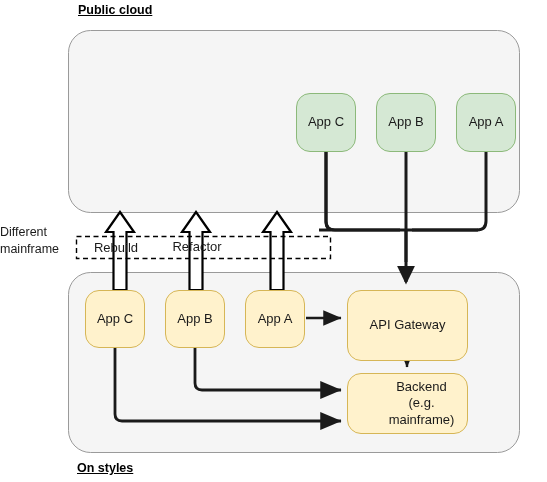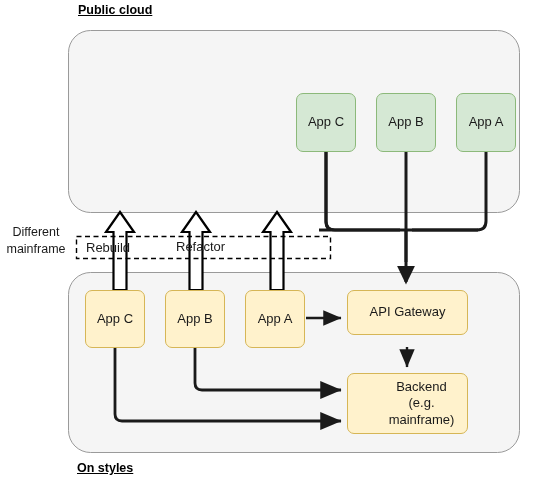--- a/index.html
+++ b/index.html
@@ -26,21 +26,21 @@
     width: 547px;
     height: 482px;
   }
   .node {
     position: absolute;
     box-sizing: border-box;
     display: flex;
     align-items: center;
     justify-content: center;
     text-align: center;
-    border-radius: 7px;
+    border-radius: 14px;
     font-size: 13px;
     color: #1a1a1a;
     line-height: 1.25;
     z-index: 5;
   }
   .node-green {
     background: #d5e8d4;
     border: 1.2px solid #8cb97a;
   }
   .node-yellow {
@@ -53,29 +53,30 @@
     font-weight: bold;
     color: #000000;
     white-space: nowrap;
     z-index: 6;
     text-decoration: underline;
   }
   .side-label {
     position: absolute;
     font-size: 12.5px;
     color: #1a1a1a;
-    text-align: center;
+    text-align: left;
     line-height: 1.32;
     z-index: 6;
   }
   .style-label {
     position: absolute;
     font-size: 13px;
     color: #1a1a1a;
     white-space: nowrap;
+    text-align: center;
     z-index: 7;
   }
   .watermark {
     position: absolute;
     font-size: 11px;
     color: #cfcfcf;
     letter-spacing: 0.5px;
     white-space: nowrap;
     z-index: 6;
     opacity: 0.75;
@@ -138,37 +139,37 @@
     <span>App C</span>
   </div>
   <div class="node node-green" style="left:376px; top:93px; width:60px; height:59px;">
     <span>App B</span>
   </div>
   <div class="node node-green" style="left:456px; top:93px; width:60px; height:59px;">
     <span>App A</span>
   </div>
 
   <div class="style-label" style="left:86px; top:240px; width:60px;">Rebuild</div>
-  <div class="style-label" style="left:176px; top:239px; width:62px;">Refactor</div>
+  <div class="style-label" style="left:166px; top:239px; width:62px;">Refactor</div>
 
   <div class="side-label" style="left:0px; top:224px; width:72px;">
     <div>Different</div>
     <div>mainframe</div>
   </div>
 
   <div class="node node-yellow" style="left:85px; top:290px; width:60px; height:58px;">
     <span>App C</span>
   </div>
   <div class="node node-yellow" style="left:165px; top:290px; width:60px; height:58px;">
     <span>App B</span>
   </div>
   <div class="node node-yellow" style="left:245px; top:290px; width:60px; height:58px;">
     <span>App A</span>
   </div>
-  <div class="node node-yellow" style="left:347px; top:290px; width:121px; height:45px;">
+  <div class="node node-yellow" style="left:347px; top:290px; width:121px; height:71px;">
     <span>API Gateway</span>
   </div>
 
   <div class="node node-yellow" style="left:347px; top:373px; width:121px; height:61px; flex-direction:column;padding-left:28px;">
     <span>Backend</span>
     <span>(e.g. mainframe)</span>
   </div>
 
   <div class="watermark" style="left:4px; top:461px;margin-top:20px;">
     <span class="wm-badge">◉</span>

